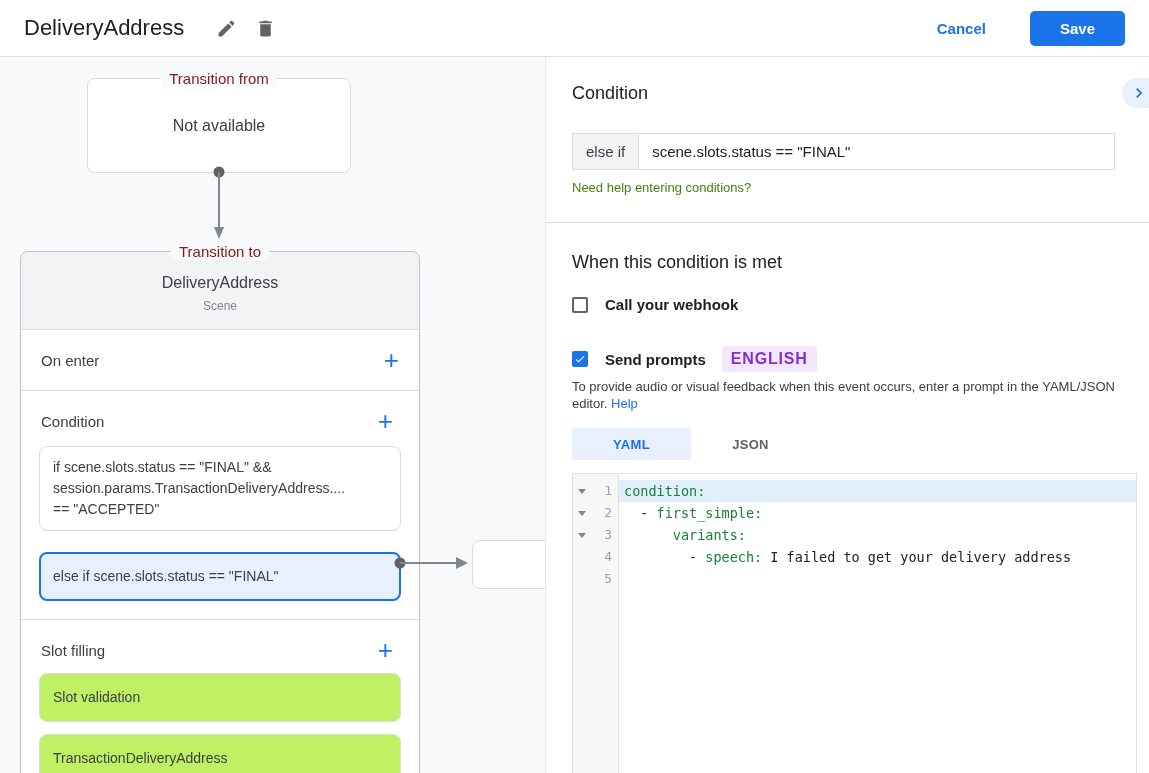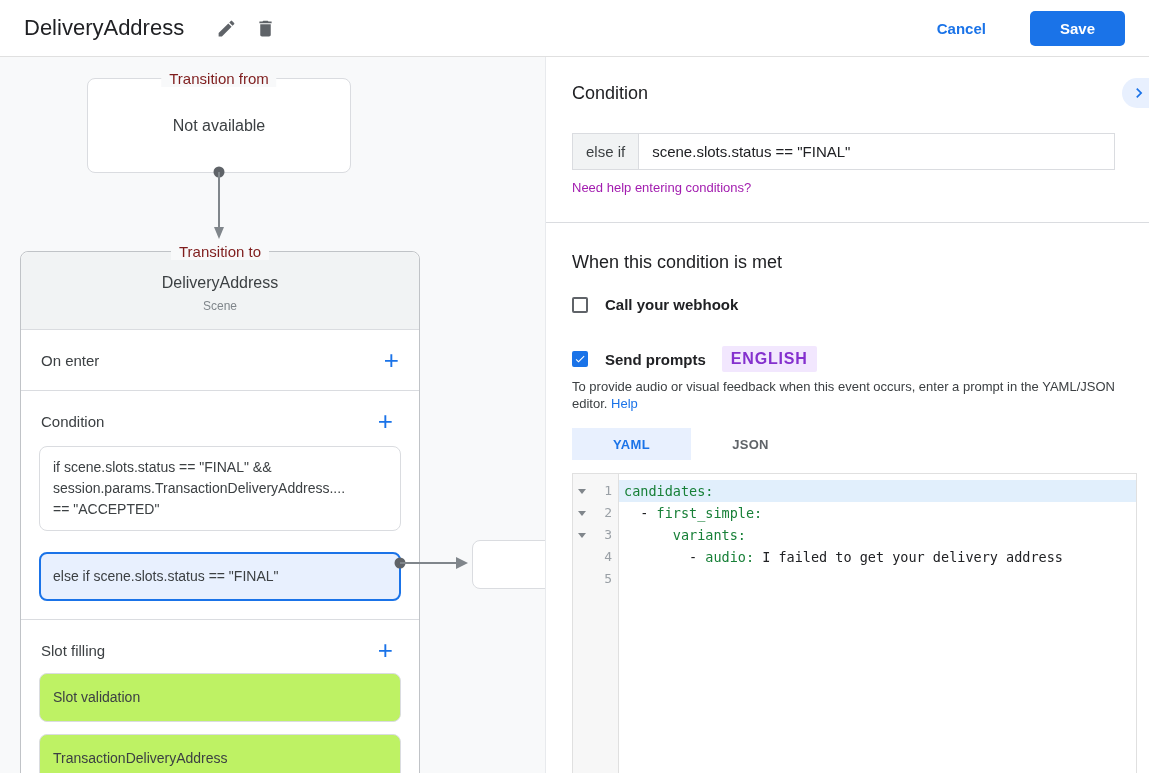--- a/index.html
+++ b/index.html
@@ -71,21 +71,21 @@
             justify-content:flex-end; }
   .collapse-btn svg { fill:#1a73e8; width:20px; height:20px; }
 
   .cond-input { position:absolute; left:26px; top:76px; width:543px; height:37px;
             border:1px solid #dadce0; display:flex; align-items:stretch; background:#fff; }
   .cond-prefix { background:#f1f3f4; border-right:1px solid #dadce0; display:flex; align-items:center;
             padding:0 13px; font-size:15px; color:#3c4043; }
   .cond-value { flex:1; border:none; outline:none; font-family:inherit; font-size:15px; color:#202124;
             padding:0 13px; background:transparent; }
 
-  .help-link { position:absolute; left:26px; top:123px; font-size:13px; color:#a21caf;
+  .help-link { position:absolute; left:26px; top:123px; font-size:13px; color:#4d7c0f;
             text-decoration:none; cursor:pointer; }
   .panel-divider { position:absolute; left:0; right:0; top:165px; height:1px; background:#dadce0; }
 
   .when-heading { position:absolute; left:26px; top:195px; font-size:18px; font-weight:400; color:#202124; }
 
   .check-row { position:absolute; left:26px; display:flex; align-items:center; cursor:pointer; }
   .check-row.webhook { top:239px; }
   .check-row.prompts { top:289px; }
   .cbox { width:16px; height:16px; border:2px solid #5f6368; border-radius:2px; background:#fff;
             flex:0 0 auto; }
@@ -250,40 +250,40 @@
     </div>
 
     <div class="editor">
       <div class="gutter-bg"></div>
       <div class="ed-rows" id="editor-rows">
           <div class="ed-row active">
             <span class="fold-cell">
               <span class="fold-tri"></span>
             </span>
             <span class="num-cell">1</span>
-            <span class="code-cell"><span class="tok-key">candidates:</span></span>
+            <span class="code-cell"><span class="tok-key">condition:</span></span>
           </div>
           <div class="ed-row">
             <span class="fold-cell">
               <span class="fold-tri"></span>
             </span>
             <span class="num-cell">2</span>
             <span class="code-cell"><span>  - </span><span class="tok-key">first_simple:</span></span>
           </div>
           <div class="ed-row">
             <span class="fold-cell">
               <span class="fold-tri"></span>
             </span>
             <span class="num-cell">3</span>
             <span class="code-cell"><span>      </span><span class="tok-key">variants:</span></span>
           </div>
           <div class="ed-row">
             <span class="fold-cell"></span>
             <span class="num-cell">4</span>
-            <span class="code-cell"><span>        - </span><span class="tok-key">audio:</span><span> I failed to get your delivery address</span></span>
+            <span class="code-cell"><span>        - </span><span class="tok-key">speech:</span><span> I failed to get your delivery address</span></span>
           </div>
           <div class="ed-row">
             <span class="fold-cell"></span>
             <span class="num-cell">5</span>
             <span class="code-cell"></span>
           </div>
         </div>
     </div>
   </aside>
 </div>

